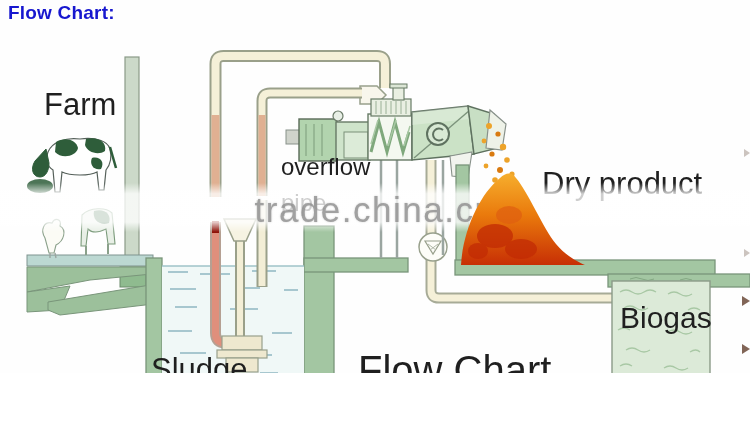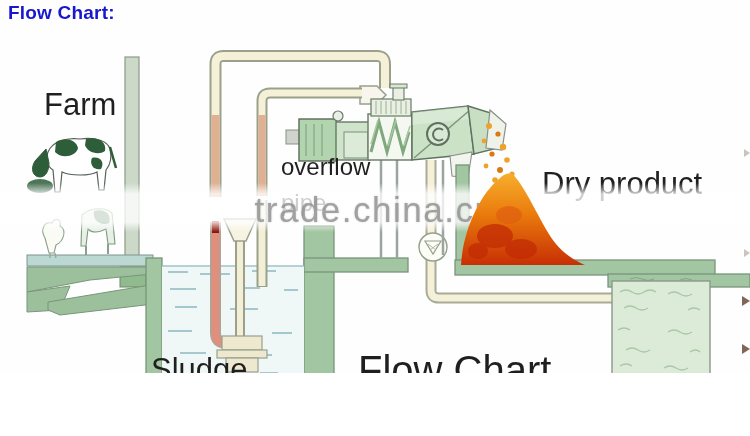--- a/index.html
+++ b/index.html
@@ -189,21 +189,21 @@
       <path d="M742,296 L750,301 L742,306 Z" fill="#6b4a3a" opacity="0.85"></path>
       <path d="M742,344 L750,349 L742,354 Z" fill="#6b4a3a" opacity="0.85"></path>
     </g>
   </svg>
 
   <div class="abs lbl" id="farm-label">Farm</div>
   <div class="abs lbl" id="overflow-label"><span>overflow</span><br><span>pipe</span></div>
   <div class="abs lbl" id="dry-product-label">Dry product</div>
   <div class="abs lbl" id="flowchart-caption">Flow Chart</div>
   <div class="abs lbl" id="sludge-label">Sludge</div>
-  <div class="abs lbl" id="biogas-label"><br></div>
+  <div class="abs lbl" id="biogas-label"><span>Biogas</span><br></div>
 
   <div class="abs" id="wm-band"></div>
   <div class="abs" id="watermark-text">trade.china.cn</div>
 
   <svg id="pile-art" class="abs" width="750" height="436" viewBox="0 0 750 436">
     <defs>
       <linearGradient id="pileGrad" x1="0" y1="0" x2="0" y2="1">
         <stop offset="0" stop-color="#f6ae2d"></stop>
         <stop offset="0.45" stop-color="#ea7a0c"></stop>
         <stop offset="1" stop-color="#c72f05"></stop>

